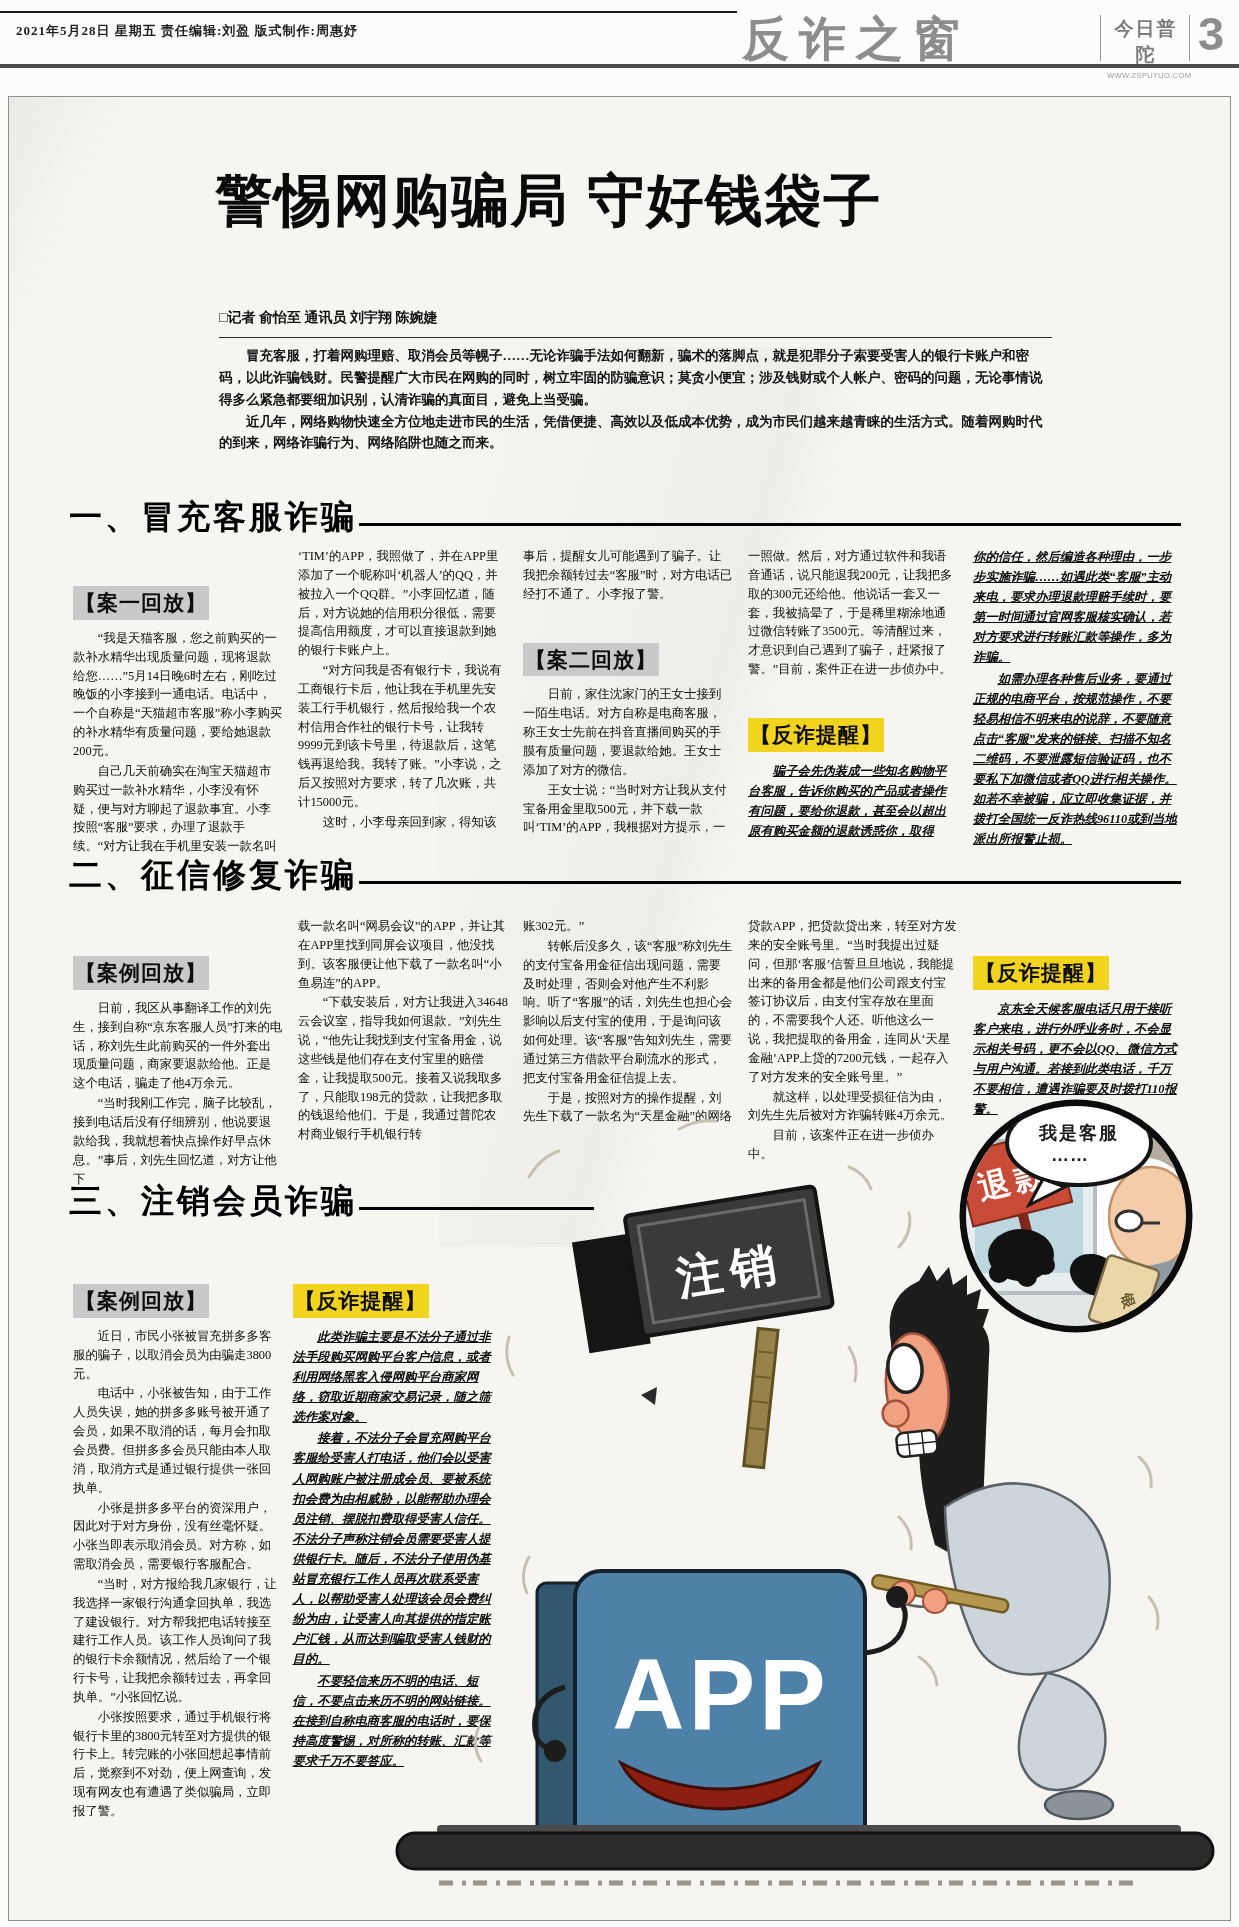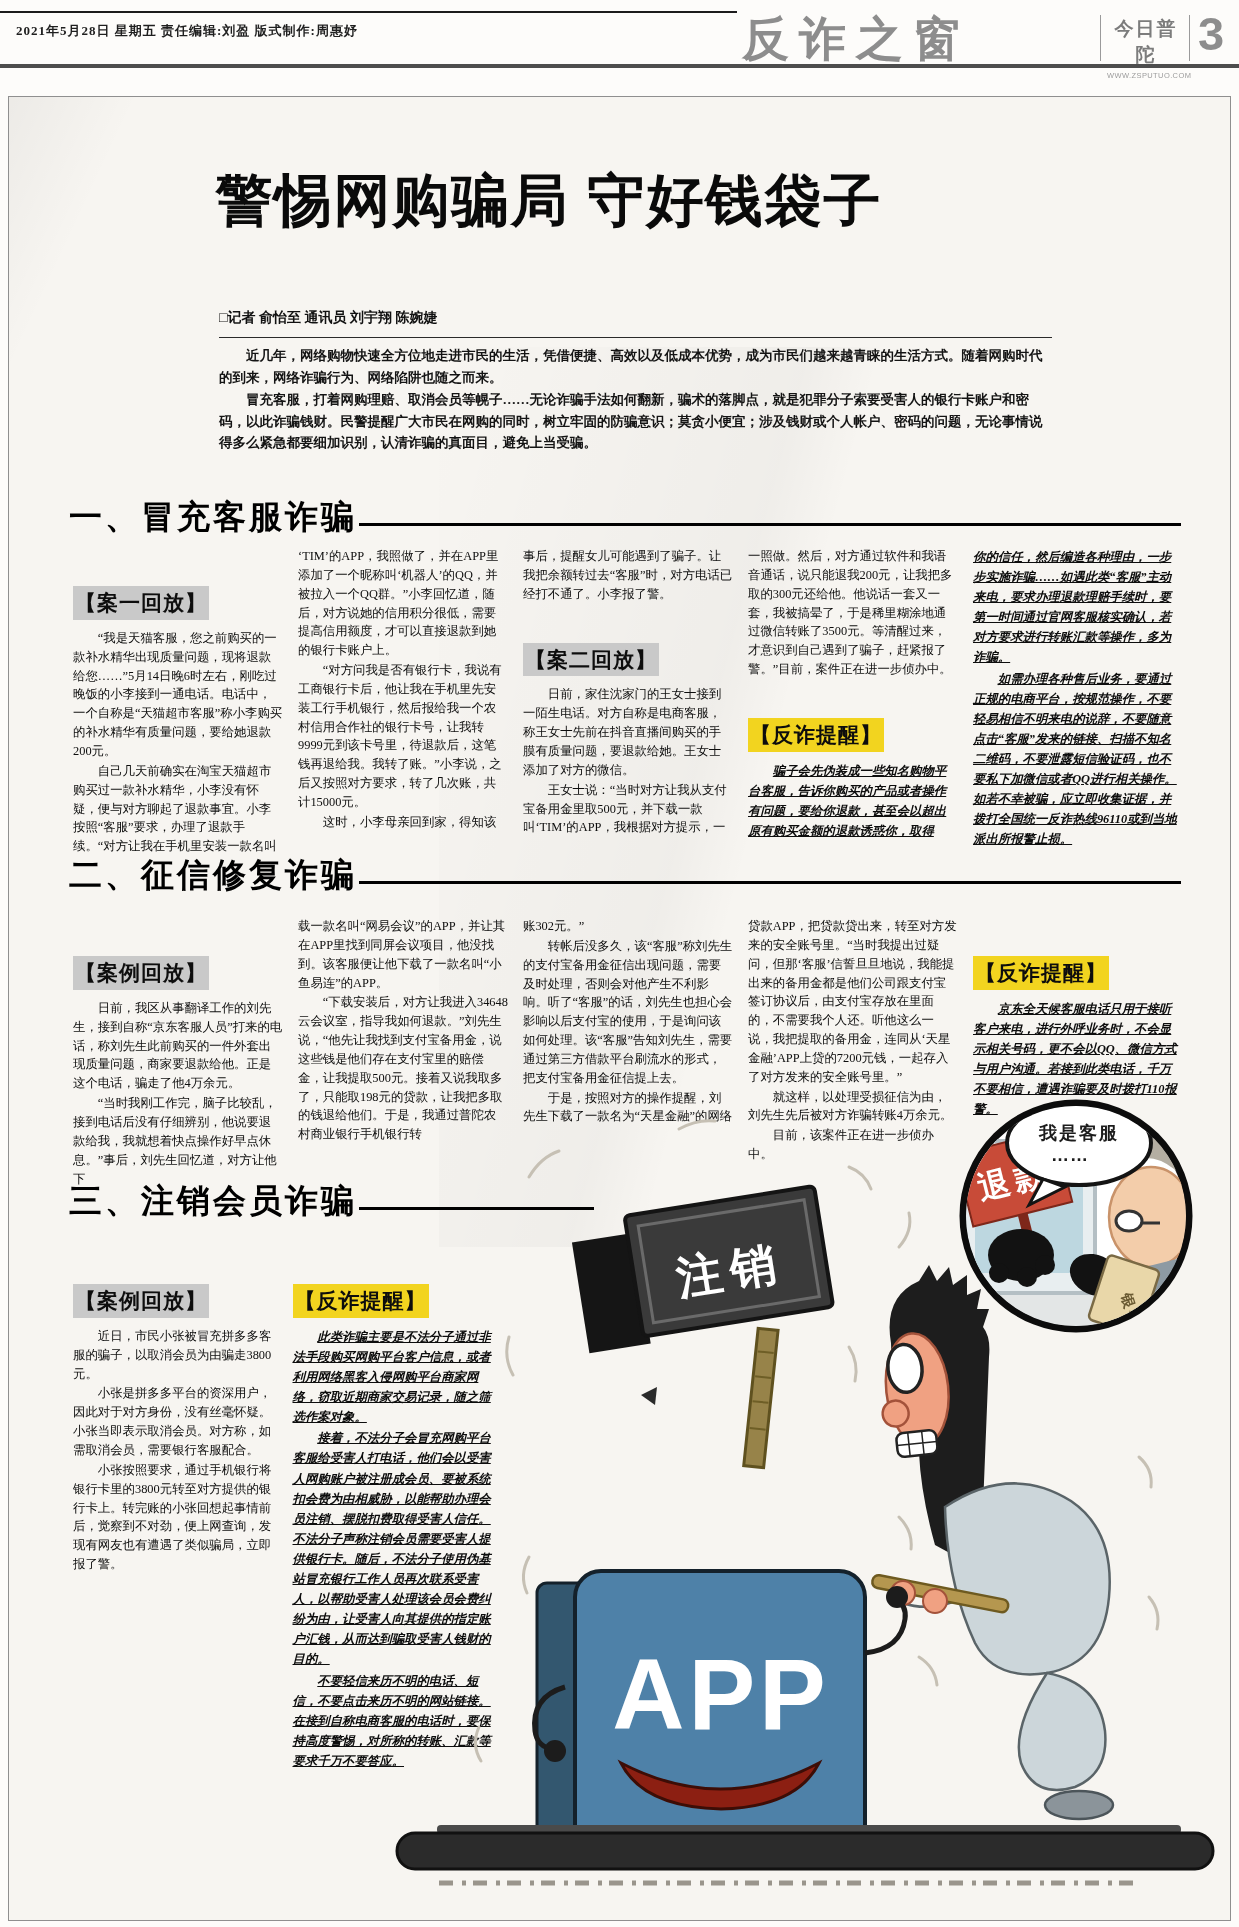--- a/index.html
+++ b/index.html
@@ -66,22 +66,22 @@
 <div class="abs thick-rule"></div>
 
 <div class="abs content-box">
   <div class="abs texture1"></div>
   <div class="abs texture2"></div>
 
   <div class="abs headline">警惕网购骗局  守好钱袋子</div>
   <div class="abs byline">□记者 俞怡至 通讯员 刘宇翔 陈婉婕</div>
   <div class="abs byline-rule"></div>
   <div class="abs intro">
+    <p>冒充客服，打着网购理赔、取消会员等幌子……无论诈骗手法如何翻新，骗术的落脚点，就是犯罪分子索要受害人的银行卡账户和密码，以此诈骗钱财。民警提醒广大市民在网购的同时，树立牢固的防骗意识；莫贪小便宜；涉及钱财或个人帐户、密码的问题，无论事情说得多么紧急都要细加识别，认清诈骗的真面目，避免上当受骗。</p>
     <p>近几年，网络购物快速全方位地走进市民的生活，凭借便捷、高效以及低成本优势，成为市民们越来越青睐的生活方式。随着网购时代的到来，网络诈骗行为、网络陷阱也随之而来。</p>
-    <p>冒充客服，打着网购理赔、取消会员等幌子……无论诈骗手法如何翻新，骗术的落脚点，就是犯罪分子索要受害人的银行卡账户和密码，以此诈骗钱财。民警提醒广大市民在网购的同时，树立牢固的防骗意识；莫贪小便宜；涉及钱财或个人帐户、密码的问题，无论事情说得多么紧急都要细加识别，认清诈骗的真面目，避免上当受骗。</p>
   </div>
 
   <div class="abs sec-head sec1-head">一、冒充客服诈骗</div>
   <div class="abs sec-rule sec1-rule"></div>
   <div class="abs sec-body sec1-body">
       <div class="col">
         <div class="label-line"><span class="label-gray">【案一回放】</span></div>
         <p class="ind">“我是天猫客服，您之前购买的一款补水精华出现质量问题，现将退款给您……”5月14日晚6时左右，刚吃过晚饭的小李接到一通电话。电话中，一个自称是“天猫超市客服”称小李购买的补水精华有质量问题，要给她退款200元。</p>
         <p class="ind">自己几天前确实在淘宝天猫超市购买过一款补水精华，小李没有怀疑，便与对方聊起了退款事宜。小李按照“客服”要求，办理了退款手续。“对方让我在手机里安装一款名叫</p>
       </div>
@@ -134,21 +134,23 @@
         <p class="ital ind">京东全天候客服电话只用于接听客户来电，进行外呼业务时，不会显示相关号码，更不会以QQ、微信方式与用户沟通。若接到此类电话，千万不要相信，遭遇诈骗要及时拨打110报警。</p>
       </div>
     </div>
 
   <div class="abs sec-head sec3-head">三、注销会员诈骗</div>
   <div class="abs sec-rule sec3-rule"></div>
   <div class="abs sec-body sec3-body">
       <div class="col">
         <div class="label-line"><span class="label-gray">【案例回放】</span></div>
         <p class="ind">近日，市民小张被冒充拼多多客服的骗子，以取消会员为由骗走3800元。</p>
+        <p class="ind">电话中，小张被告知，由于工作人员失误，她的拼多多账号被开通了会员，如果不取消的话，每月会扣取会员费。但拼多多会员只能由本人取消，取消方式是通过银行提供一张回执单。</p>
         <p class="ind">小张是拼多多平台的资深用户，因此对于对方身份，没有丝毫怀疑。小张当即表示取消会员。对方称，如需取消会员，需要银行客服配合。</p>
+        <p class="ind">“当时，对方报给我几家银行，让我选择一家银行沟通拿回执单，我选了建设银行。对方帮我把电话转接至建行工作人员。该工作人员询问了我的银行卡余额情况，然后给了一个银行卡号，让我把余额转过去，再拿回执单。”小张回忆说。</p>
         <p class="ind">小张按照要求，通过手机银行将银行卡里的3800元转至对方提供的银行卡上。转完账的小张回想起事情前后，觉察到不对劲，便上网查询，发现有网友也有遭遇了类似骗局，立即报了警。</p>
       </div>
       <div class="col">
         <div class="label-line"><span class="label-yellow">【反诈提醒】</span></div>
         <p class="ital ind">此类诈骗主要是不法分子通过非法手段购买网购平台客户信息，或者利用网络黑客入侵网购平台商家网络，窃取近期商家交易记录，随之筛选作案对象。</p>
         <p class="ital ind">接着，不法分子会冒充网购平台客服给受害人打电话，他们会以受害人网购账户被注册成会员、要被系统扣会费为由相威胁，以能帮助办理会员注销、摆脱扣费取得受害人信任。不法分子声称注销会员需要受害人提供银行卡。随后，不法分子使用伪基站冒充银行工作人员再次联系受害人，以帮助受害人处理该会员会费纠纷为由，让受害人向其提供的指定账户汇钱，从而达到骗取受害人钱财的目的。</p>
         <p class="ital ind">不要轻信来历不明的电话、短信，不要点击来历不明的网站链接。在接到自称电商客服的电话时，要保持高度警惕，对所称的转账、汇款等要求千万不要答应。</p>
       </div>
     </div>
 

